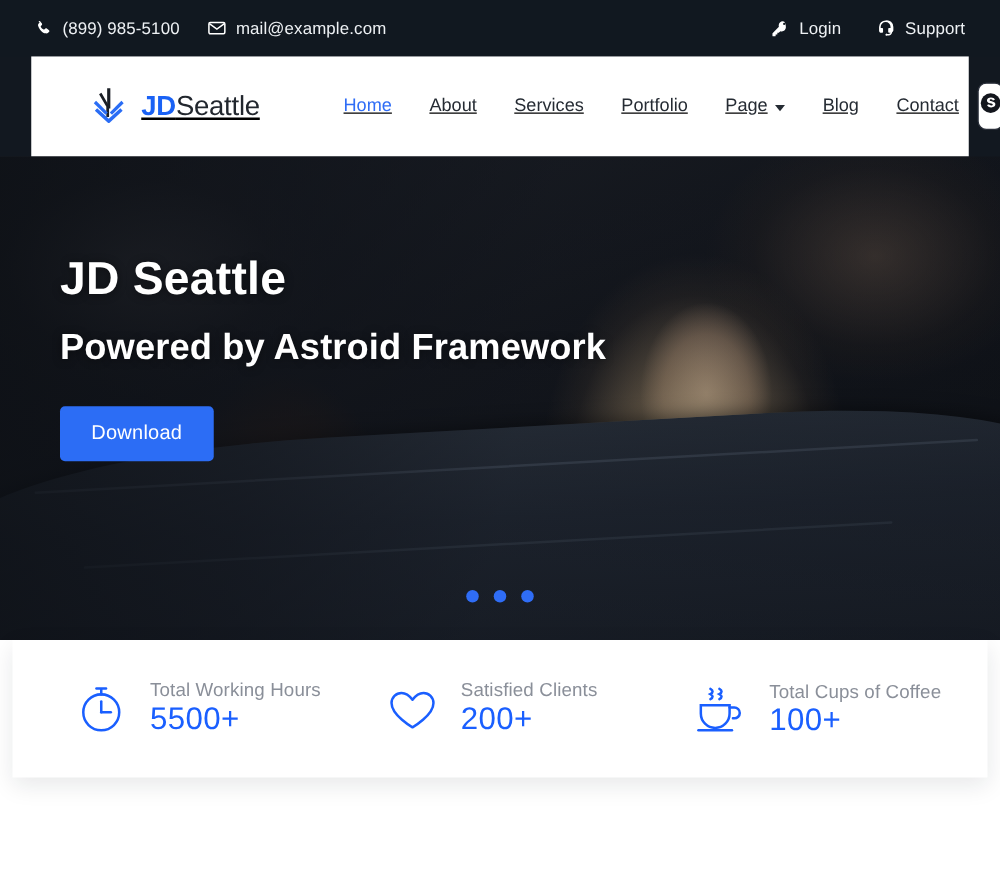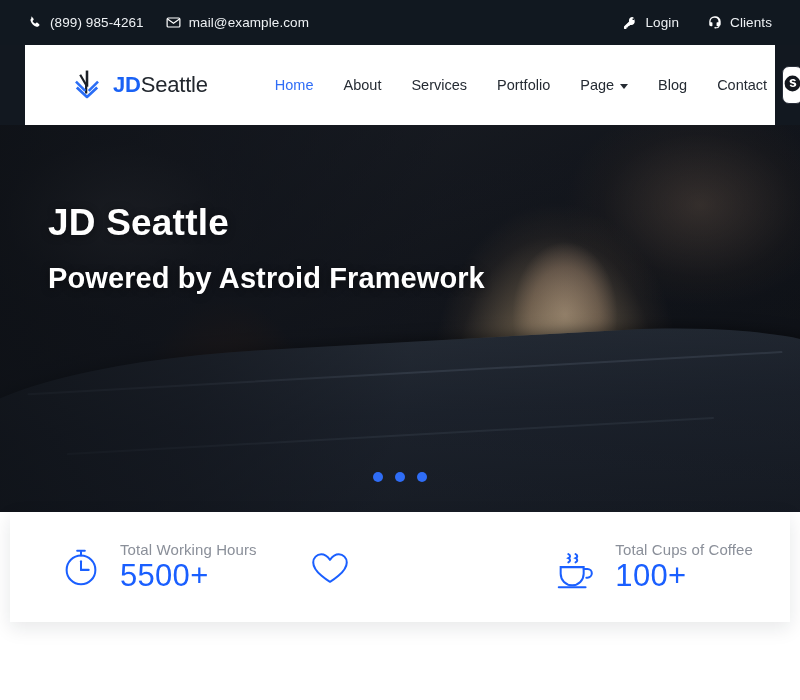--- a/index.html
+++ b/index.html
@@ -63,20 +63,21 @@
   .header {
     position: absolute;
     left: 25px; top: 45px;
     width: 750px;
     height: 80px;
     background: #ffffff;
     display: flex;
     align-items: center;
     padding: 0 28px 0 45px;
     z-index: 5;
+    text-decoration: underline;
   }
 
   .logo { display: flex; align-items: center; gap: 9px; }
   .logo-mark { width: 34px; height: 34px; }
   .logo-text {
     font-size: 22px;
     letter-spacing: -.2px;
     white-space: nowrap;
   }
   .logo-jd { color: #1a62f5; font-weight: 700; }
@@ -268,21 +269,21 @@
   .stat-icon svg { display: block; width: 46px; height: 46px; }
   .stat-label {
     color: #8a8f99;
     font-size: 15px;
     letter-spacing: .1px;
     margin-bottom: 1px;
     white-space: nowrap;
   }
   .stat-value {
     color: #1a5fff;
-    font-size: 31px;
+    font-size: 25px;
     font-weight: 400;
     letter-spacing: .3px;
     line-height: 1.1;
     white-space: nowrap;
   }
 
   .below-fold {
     position: absolute;
     left: 0; top: 622px;
     width: 800px; height: 78px;
@@ -298,21 +299,21 @@
 
   <div class="topbar">
     <div class="topbar-left">
 
       <div class="tb-item">
         <span class="ic">
           <svg width="14" height="14" viewBox="0 0 16 16" fill="#ffffff">
             <path d="M3.2 1.1c.4-.4 1.1-.4 1.5.1l1.6 2c.3.4.3.9 0 1.3l-.9 1c-.2.2-.2.4-.1.6.5 1.1 1.5 2.1 2.6 2.6.2.1.4.1.6-.1l1-.9c.4-.3.9-.3 1.3 0l2 1.6c.5.4.5 1.1.1 1.5l-.9.9c-.6.6-1.5.8-2.3.5C6.8 11.8 4.2 9.2 2.9 5.4c-.3-.8-.1-1.7.5-2.3l.8-1z"></path>
           </svg>
         </span>
-        <span>(899) 985-4261</span>
+        <span>(899) 985-5100</span>
       </div>
 
       <div class="tb-item">
         <span class="ic">
           <svg width="15" height="15" viewBox="0 0 16 16" fill="none" stroke="#ffffff" stroke-width="1.3">
             <rect x="1.2" y="3.2" width="13.6" height="9.6" rx="1.2"></rect>
             <path d="M1.6 4.2 8 8.8l6.4-4.6"></path>
           </svg>
         </span>
         <span>mail@example.com</span>
@@ -330,21 +331,21 @@
         </span>
         <span>Login</span>
       </div>
 
       <div class="tb-item">
         <span class="ic">
           <svg width="15" height="15" viewBox="0 0 16 16" fill="#ffffff">
             <path d="M8 1.4A5.6 5.6 0 0 0 2.4 7v3.2c0 1 .8 1.8 1.8 1.8h.9c.4 0 .7-.3.7-.7V8.5c0-.4-.3-.7-.7-.7h-1.3V7A4.2 4.2 0 0 1 8 2.8 4.2 4.2 0 0 1 12.2 7v.8h-1.3c-.4 0-.7.3-.7.7v2.8c0 .4.3.7.7.7h1.3c-.2.6-.8 1-1.5 1H9.4a.9.9 0 1 0 0 1.2h1.3c1.5 0 2.7-1.2 2.8-2.7h.1c.6-.3 1-.9 1-1.6V7A5.6 5.6 0 0 0 8 1.4z"></path>
           </svg>
         </span>
-        <span>Clients</span>
+        <span>Support</span>
       </div>
 
     </div>
   </div>
 
   <div class="header">
 
     <div class="logo">
       <span class="logo-mark">
         <svg width="34" height="34" viewBox="0 0 40 40">
@@ -398,20 +399,21 @@
 
   <div class="hero">
     <div class="hero-photo">
       <div class="monitor"></div>
     </div>
     <div class="hero-overlay"></div>
 
     <div class="hero-content">
       <div class="hero-title">JD Seattle</div>
       <div class="hero-sub">Powered by Astroid Framework</div>
+      <button class="btn-download">Download</button>
     </div>
 
     <div class="dots">
       <span class="dot active"></span>
       <span class="dot"></span>
       <span class="dot"></span>
     </div>
   </div>
 
   <div class="stats-card">
@@ -431,20 +433,24 @@
         <div class="stat-value">5500+</div>
       </span>
     </div>
 
     <div class="stat">
       <span class="stat-icon">
         <svg viewBox="0 0 48 48" fill="none" stroke="#1a5fff" stroke-width="2.1" stroke-linejoin="round">
           <path d="M24 39.5C24 39.5 6.5 29.5 6.5 19.2c0-4.8 3.8-8.4 8.3-8.4 3.6 0 6.6 2.2 9.2 5.7 2.6-3.5 5.6-5.7 9.2-5.7 4.5 0 8.3 3.6 8.3 8.4C41.5 29.5 24 39.5 24 39.5z"></path>
         </svg>
       </span>
+      <span>
+        <div class="stat-label">Satisfied Clients</div>
+        <div class="stat-value">200+</div>
+      </span>
     </div>
 
     <div class="stat">
       <span class="stat-icon">
         <svg viewBox="0 0 48 48" fill="none" stroke="#1a5fff" stroke-width="2.1" stroke-linecap="round">
           <path d="M8 21h24v7a12 12 0 0 1-24 0v-7z"></path>
           <path d="M32 23h4a4.5 4.5 0 0 1 0 9h-1.2"></path>
           <path d="M6 42h28"></path>
           <path d="M16 16c2.4-1.2 2.4-3.1 0-4.3 2.4-1.2 2.4-3.1 0-4.3"></path>
           <path d="M23.5 16c2.4-1.2 2.4-3.1 0-4.3 2.4-1.2 2.4-3.1 0-4.3"></path>

